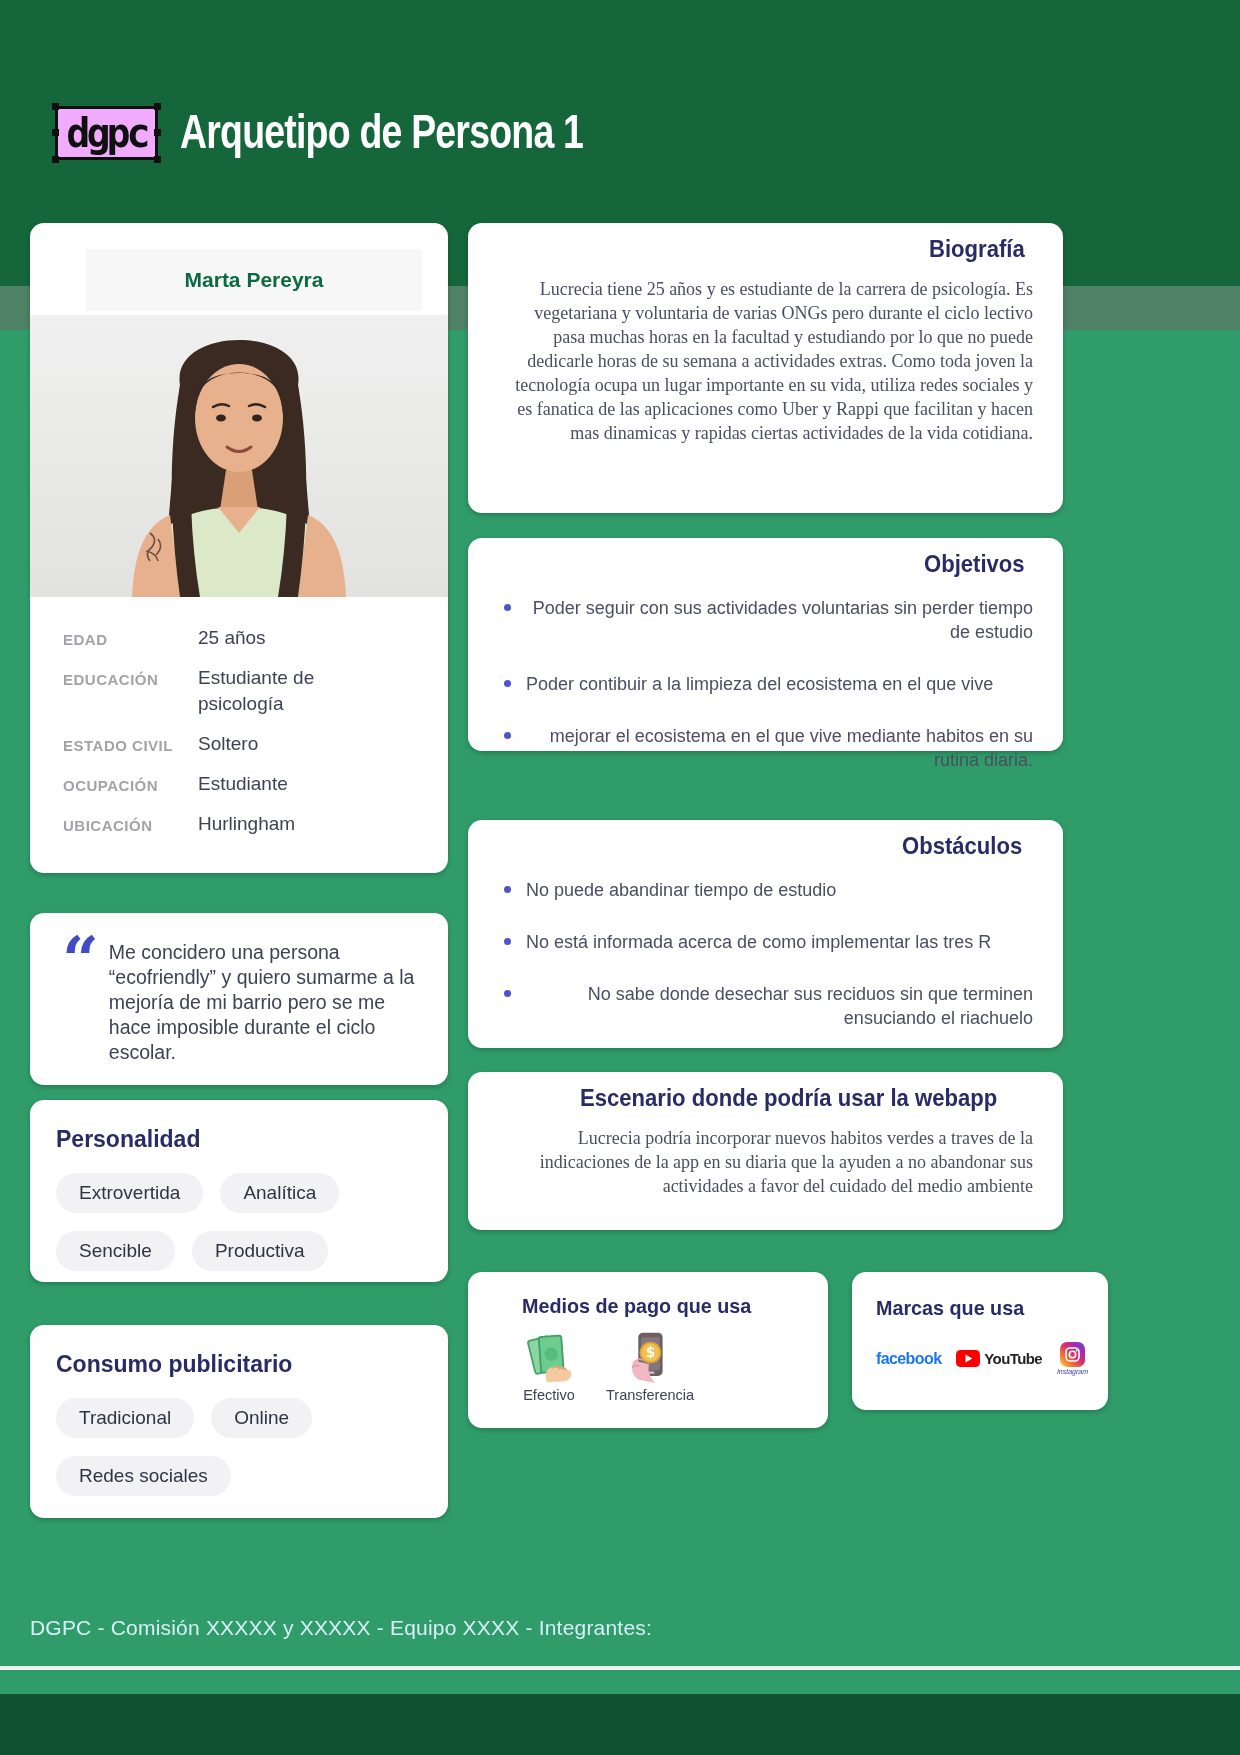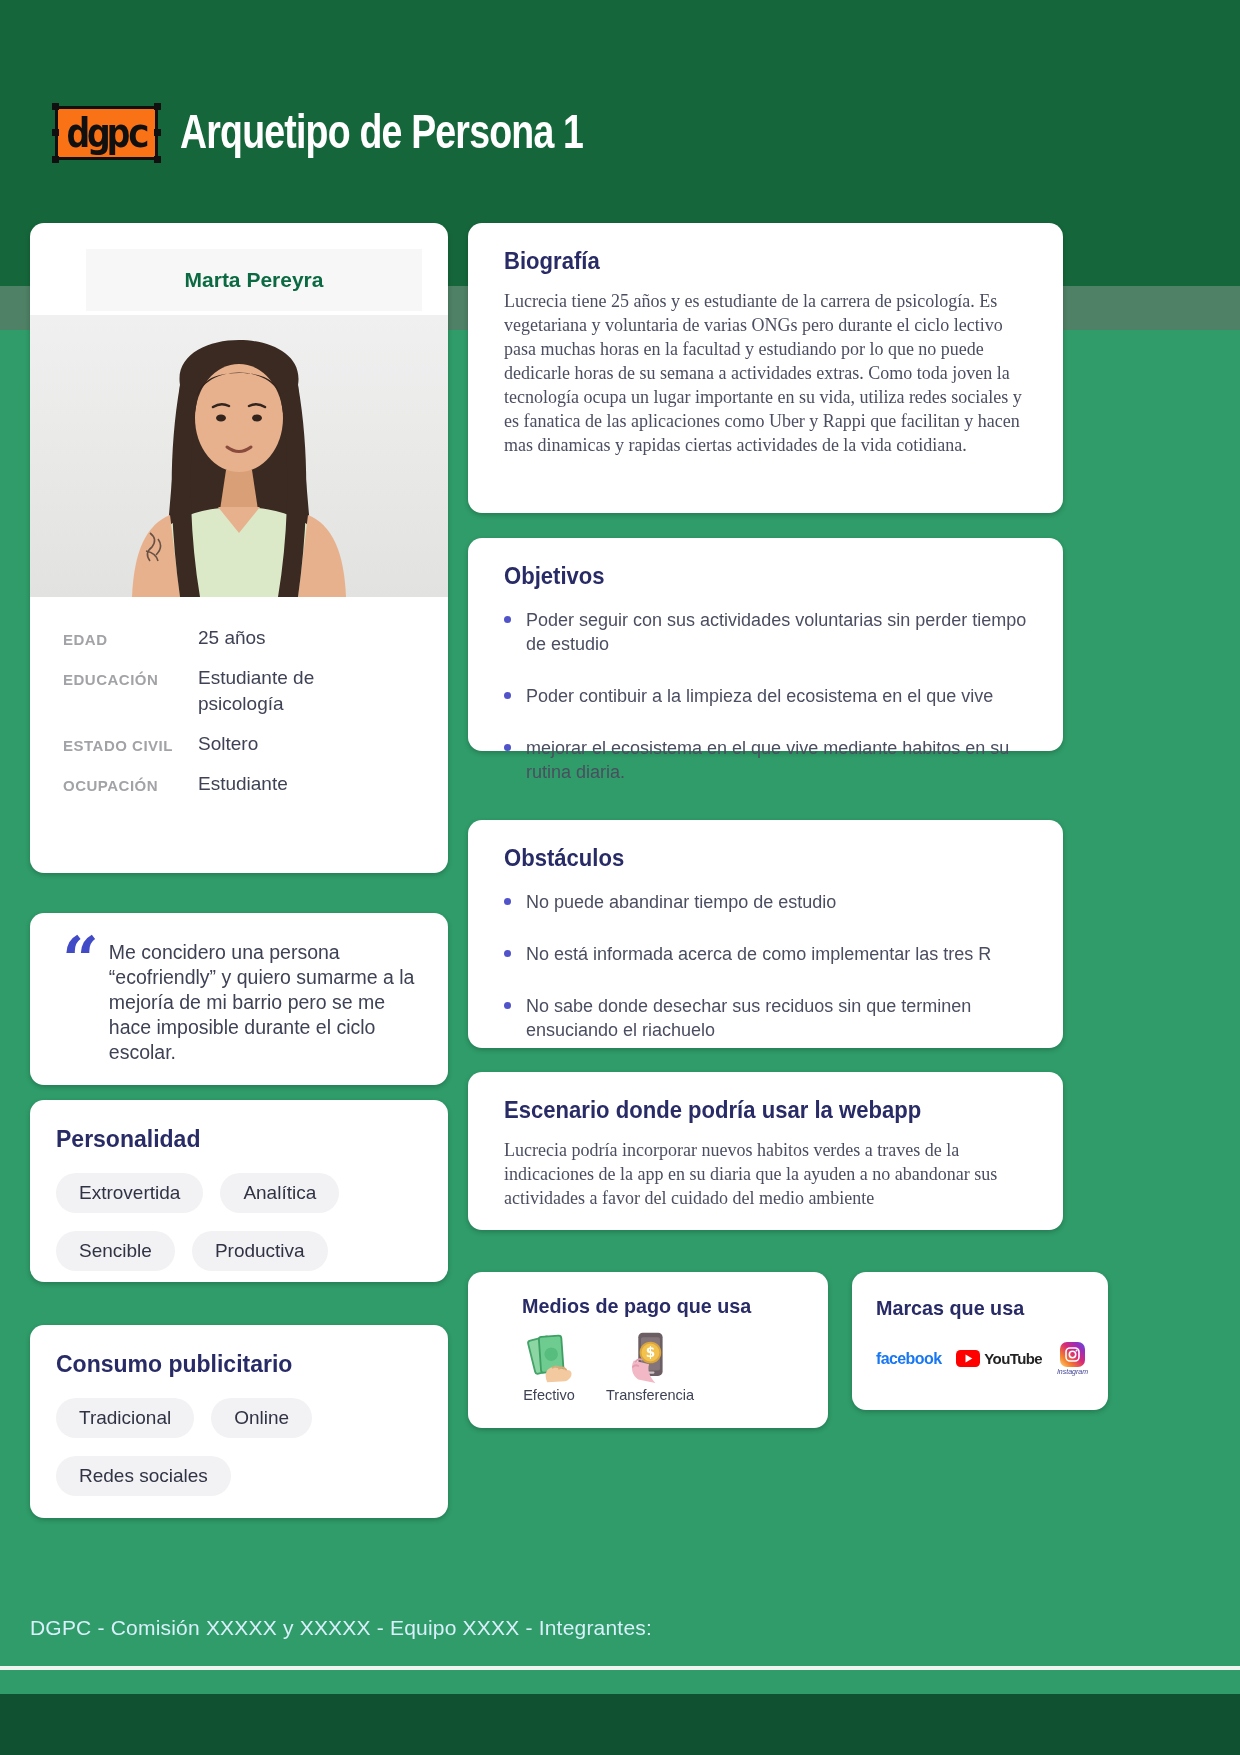--- a/index.html
+++ b/index.html
@@ -5,21 +5,21 @@
   html,body{margin:0;padding:0;background:#2F9C69;}
   .page{position:relative;width:1240px;height:1755px;background:#2F9C69;overflow:hidden;
         font-family:"Liberation Sans",sans-serif;}
   
   .band-top{position:absolute;top:0;left:0;width:100%;height:286px;background:#15673B;}
   .band-stripe{position:absolute;top:286px;left:0;width:100%;height:44px;background:#4E8165;}
   .band-bottom{position:absolute;top:1694px;left:0;width:100%;height:61px;background:#0F5130;}
   .footer-line{position:absolute;top:1666px;left:0;width:100%;height:4px;background:#EFF4F0;}
 
   
-  .logo{position:absolute;left:55px;top:106px;width:103px;height:54px;background:#f97316;
+  .logo{position:absolute;left:55px;top:106px;width:103px;height:54px;background:#f0abfc;
         border:3px solid #101010;border-radius:4px;display:flex;align-items:center;justify-content:center;
         font-family:"DejaVu Sans Mono",monospace;font-weight:bold;font-size:40px;color:#101010;
         letter-spacing:-4px;box-sizing:border-box;}
   .handle{position:absolute;width:7px;height:7px;background:#101010;}
   .h-tl{left:-6px;top:-6px}.h-tr{right:-6px;top:-6px}.h-bl{left:-6px;bottom:-6px}.h-br{right:-6px;bottom:-6px}
   .h-ml{left:-6px;top:50%;margin-top:-4px}.h-mr{right:-6px;top:50%;margin-top:-4px}
   .page-title{position:absolute;left:180px;top:104px;color:#fff;font-size:48px;font-weight:bold;
         letter-spacing:-1px;white-space:nowrap;transform:scaleX(.78);transform-origin:0 50%;}
 
   
@@ -44,21 +44,21 @@
   .qtext{width:306px;font-size:19.5px;line-height:25px;color:#3E4254;}
 
   .tag-card{padding:26px 26px;}
   .personality-card{left:30px;top:1100px;width:418px;height:182px;}
   .adcons-card{left:30px;top:1325px;width:418px;height:193px;}
   .ltitle{font-size:23px;font-weight:bold;color:#282B66;margin-bottom:20px;}
   .tags{display:flex;flex-wrap:wrap;gap:18px 17px;}
   .tag{background:#F2F2F4;border-radius:22px;padding:9px 23px;font-size:19px;color:#303344;}
 
   
-  .rcard{padding:24px 30px 0 36px;}
+  .rcard{padding:12px 30px 0 36px;text-align:right;}
   .bio-card{left:468px;top:223px;width:595px;height:290px;}
   .goals-card{left:468px;top:538px;width:595px;height:213px;}
   .obstacles-card{left:468px;top:820px;width:595px;height:228px;}
   .scenario-card{left:468px;top:1072px;width:595px;height:158px;}
   .rtitle{font-size:24px;font-weight:bold;color:#282B66;margin-bottom:14px;
         display:inline-block;transform:scaleX(.92);transform-origin:0 50%;white-space:nowrap;}
   .rbody{font-size:18px;line-height:24px;color:#4B4E60;font-family:Liberation Serif, serif;}
   .bullets{margin-top:4px;display:flex;flex-direction:column;gap:28px;}
   .bullet-row{display:flex;gap:15px;}
   .dot{width:7px;height:7px;border-radius:50%;background:#5053C9;flex:none;margin-top:8px;}
@@ -151,20 +151,24 @@
         <div class="frow">
           <div class="flabel">ESTADO CIVIL</div>
           <div class="fvalue">Soltero</div>
         </div>
 
         <div class="frow">
           <div class="flabel">OCUPACIÓN</div>
           <div class="fvalue">Estudiante</div>
         </div>
 
+        <div class="frow">
+          <div class="flabel">UBICACIÓN</div>
+          <div class="fvalue">Hurlingham</div>
+        </div>
       </div>
   </div>
 
   <div class="card quote-card">
     <div class="qmark">“</div>
     <div class="qtext">Me concidero una persona “ecofriendly” y quiero sumarme a la mejoría de mi barrio pero se me hace imposible durante el ciclo escolar.</div>
   </div>
 
   <div class="card tag-card personality-card">
     <div class="ltitle">Personalidad</div>

